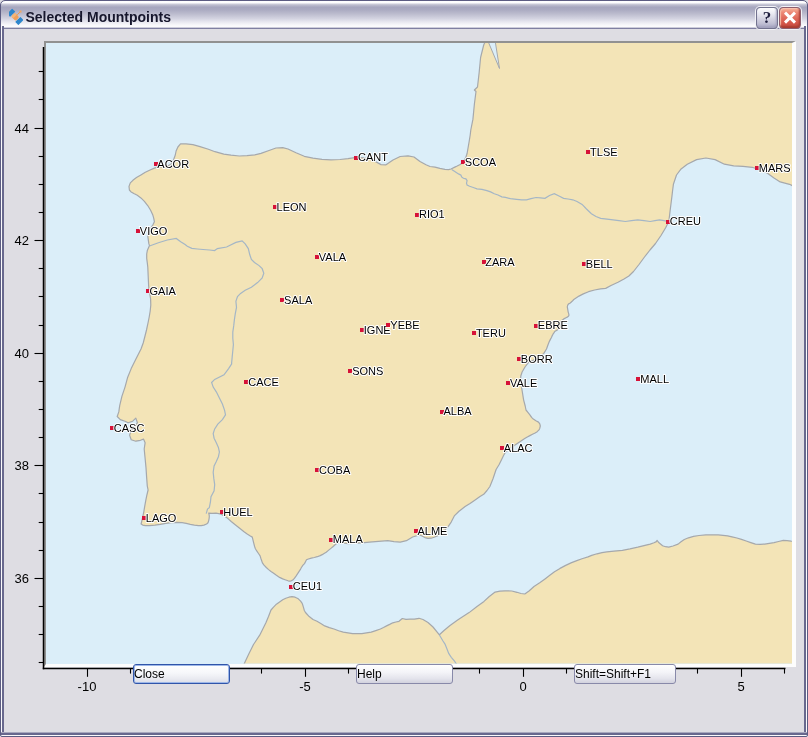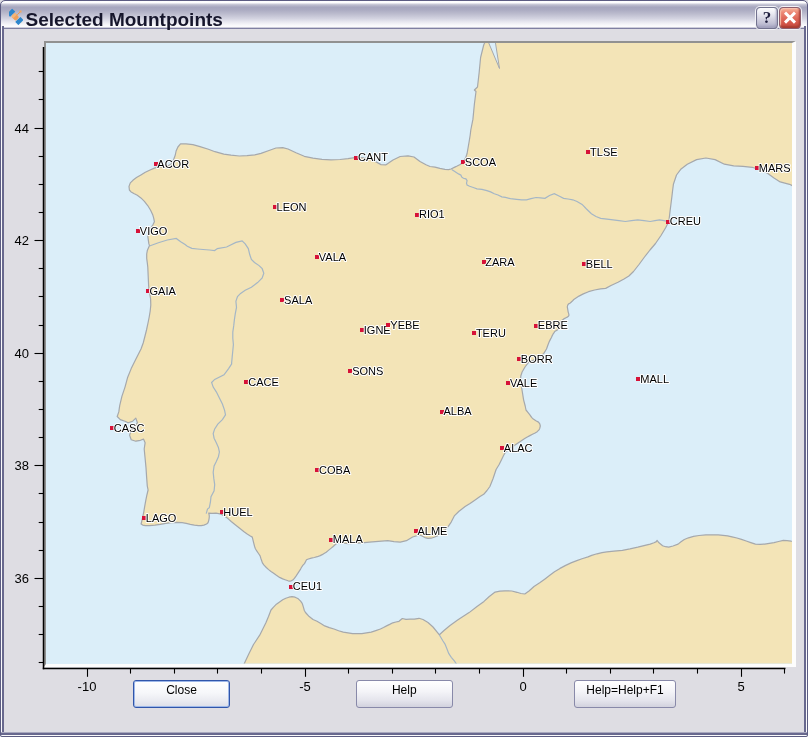--- a/index.html
+++ b/index.html
@@ -2,30 +2,30 @@
 <html><head><meta charset="utf-8"><style>
 html,body{margin:0;padding:0;width:808px;height:737px;overflow:hidden;}
 body{font-family:"Liberation Sans",sans-serif;position:relative;background:#dedde3;}
 #win{position:absolute;inset:0;background:#dedde3;}
 #frame{position:absolute;inset:0;border:1px solid #5c5c82;border-radius:5px 5px 2px 2px;pointer-events:none;z-index:50;}
 .fside{position:absolute;top:26px;bottom:1px;width:3px;z-index:40;pointer-events:none;}
 #frameL{left:1px;background:linear-gradient(90deg,#fafafc 0px,#fafafc 1px,#68688e 1px,#68688e 3px);}
 #frameR{right:1px;background:linear-gradient(270deg,#fafafc 0px,#fafafc 1px,#68688e 1px,#68688e 3px);}
 #frameB{position:absolute;left:1px;right:1px;bottom:1px;height:4px;z-index:41;pointer-events:none;background:linear-gradient(0deg,#fafafc 0px,#fafafc 1px,#68688e 1px,#68688e 3px,#8a8aa8 3px,#c6c6d4 4px);}
 #titlebar{position:absolute;left:1px;top:1px;right:1px;height:28px;border-radius:4px 4px 0 0;background:linear-gradient(180deg,#ffffff 0%,#fdfdfe 6%,#c2c2d2 13%,#a6a6be 22%,#ababc2 32%,#bcbcce 46%,#d2d2e0 62%,#e8e8f0 75%,#f8f8fb 86%,#fcfcfd 93%,#8a8aaa 97%,#6f6f95 100%);}
-#title{position:absolute;left:24.5px;top:7.5px;font-size:19px;font-weight:bold;color:#16162c;letter-spacing:0px;}
+#title{position:absolute;left:24.5px;top:7.5px;font-size:14px;font-weight:bold;color:#16162c;letter-spacing:0px;}
 #icon{position:absolute;left:7.5px;top:7px;}
 .cap{position:absolute;top:6px;width:20px;height:20px;border-radius:4px;}
 #helpbtn{right:29px;background:linear-gradient(180deg,#fdfdfe 0%,#e8e8f1 30%,#cfcede 60%,#b5b4cc 90%,#acabc5 100%);border:1px solid #72728e;box-shadow:0 0 0 1px #f2f2f6, inset -1px -2px 2px #a3a2be;color:#1e1e3e;font-weight:bold;font-size:17px;text-align:center;line-height:19px;font-family:"Liberation Serif",serif;}
 #closebtn{right:6px;background:linear-gradient(180deg,#f6b49a 0%,#ec8573 25%,#e06a5b 50%,#d4564a 75%,#c64c41 100%);border:1px solid #8e5e6e;box-shadow:0 0 0 1px #f2f2f6, inset -1px -2px 2px #a83c31, inset 1px 1px 1px #fac3ae;color:#fff;font-weight:bold;text-align:center;}
 #plotpanel{position:absolute;left:44px;top:41px;width:746px;height:620.5px;border-top:2px solid #919191;border-left:2px solid #919191;border-right:4px solid #fdfdfd;border-bottom:3.5px solid #fdfdfd;background:#dbeef9;}
 #map{position:absolute;left:0;top:0;z-index:10;}
 .ml{font-size:11px;fill:#000;stroke:#fff;stroke-width:2px;paint-order:stroke;stroke-linejoin:round;}
 .al{font-size:13px;fill:#000;}
-.btn{position:absolute;top:680px;height:28px;box-sizing:border-box;border-radius:3px;background:linear-gradient(180deg,#ffffff 0%,#f4f4f8 40%,#e4e4ec 75%,#d2d2de 100%);font-size:12px;text-align:center;line-height:18px;color:#000;z-index:20;}
+.btn{position:absolute;top:664px;height:20px;box-sizing:border-box;border-radius:3px;background:linear-gradient(180deg,#ffffff 0%,#f4f4f8 40%,#e4e4ec 75%,#d2d2de 100%);font-size:12px;line-height:18px;color:#000;z-index:20;}
 #bclose{left:133px;width:97px;border:1px solid #3055aa;box-shadow:inset 0 0 0 1px #9db7e8;background:linear-gradient(180deg,#ffffff 0%,#f6f7fa 45%,#eaebf1 75%,#dcdee8 100%);}
 #bprint{left:356px;width:96.5px;border:1px solid #8889a9;}
 #bhelp{left:574px;width:102px;border:1px solid #8889a9;}
 </style></head>
 <body>
 <div id="win">
 <svg id="map" width="808" height="737" viewBox="0 0 808 737">
 <defs>
         <clipPath id="pc">
           <rect x="46" y="43" width="746" height="620.5"></rect>
@@ -173,18 +173,18 @@
 </g>
 </svg>
 <span id="title">Selected Mountpoints</span>
 <div class="cap" id="helpbtn">?</div>
 <div class="cap" id="closebtn"><svg width="20" height="20" viewBox="0 0 20 20">
           <path d="M5,4.6 L15,14.6 M15,4.6 L5,14.6" stroke="#fff" stroke-width="2.9" stroke-linecap="butt"></path>
         </svg></div>
 </div>
 <div class="btn" id="bclose">Close</div>
 <div class="btn" id="bprint">Help</div>
-<div class="btn" id="bhelp">Help=Help+F1</div>
+<div class="btn" id="bhelp">Shift=Shift+F1</div>
 <div id="frameL" class="fside"></div>
     <div id="frameR" class="fside"></div>
     <div id="frameB"></div>
     <div id="frame"></div>
 </div>
 
 </body></html>

